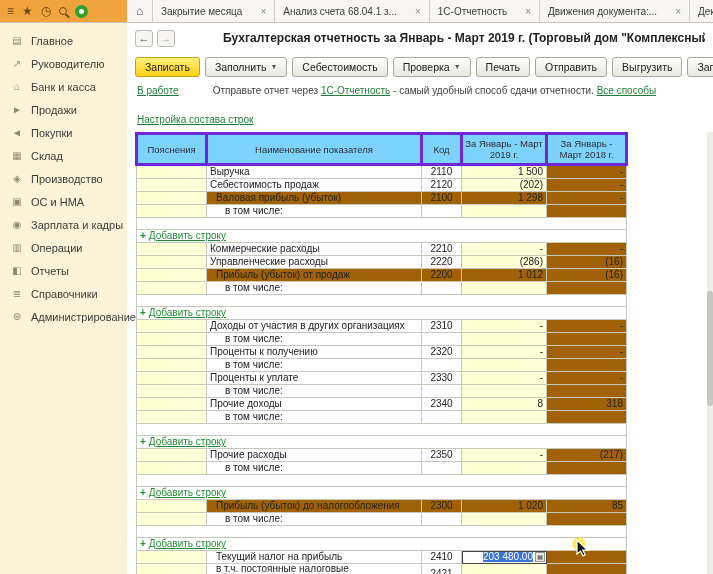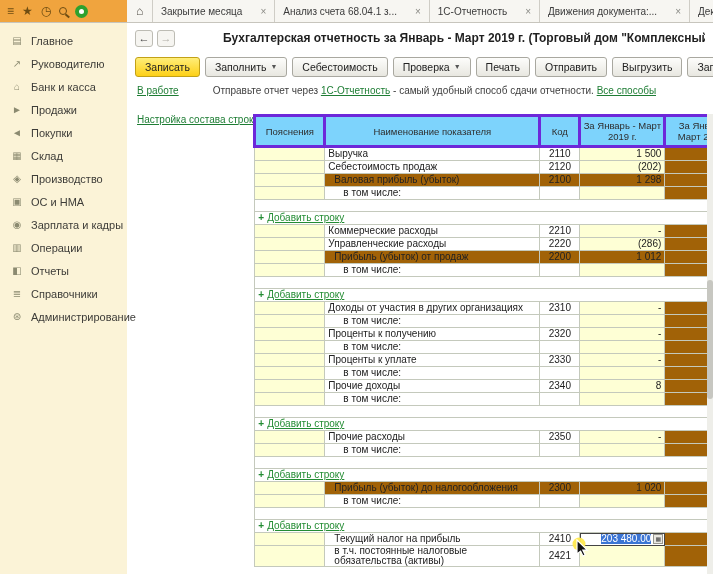--- a/index.html
+++ b/index.html
@@ -29,21 +29,21 @@
 .btn{display:inline-flex;align-items:center;gap:4px;font-family:inherit;font-size:10.5px;color:#222;padding:0 9px;height:20px;background:linear-gradient(#fdfdfb,#e8e7e0);border:1px solid #a9a8a0;border-radius:3px;cursor:default}
 .btn.primary{background:linear-gradient(#ffee79,#fdd017);border-color:#c2a117}
 .caret{font-size:7px;color:#555}
 .status-row{height:20px;display:flex;align-items:center;padding:0 10px;font-size:10px;color:#3e3e3e}
 .link{color:#1e7d34;text-decoration:underline;cursor:pointer}
 .status-msg{margin-left:34px;white-space:nowrap;overflow:hidden}
 .body-row{flex:1;display:flex;min-height:0}
 .report-nav{width:88px;flex-shrink:0;margin-top:14px;background:#fbfaf2;border:1px solid #e2e0d2;border-bottom:none;padding:8px 6px;font-size:10px;line-height:12px;color:#3c3c3c}
 .nav-item{margin-bottom:12px;cursor:pointer}
 .nav-item.active{color:#9c3c14}
-.report-area{flex:1;min-width:0;display:flex;flex-direction:row;padding:14px 0 0 8px}
+.report-area{flex:1;min-width:0;display:flex;flex-direction:column;padding:14px 0 0 8px}
 .settings{font-size:10px;margin:0 0 7px 2px;align-self:flex-start}
 .table-wrap{flex:1;position:relative;overflow:hidden}
 table{border-collapse:collapse;table-layout:fixed;width:490px;font-size:10px;color:#222}
 th{border:3px solid #6d28d9;background:#7dd3fc;font-weight:normal;font-size:9.5px;padding:3px 2px;color:#2e2e2e;line-height:11px}
 td{border:1px solid #c4c9bc;height:12px;padding:0 3px;line-height:12px;white-space:nowrap;overflow:hidden;background:#fff}
 td.y{background:#feffd5}
 td.g{background:#a16207}
 td.num{text-align:right}
 td.code{text-align:center}
 td.name.sub{padding-left:18px}

